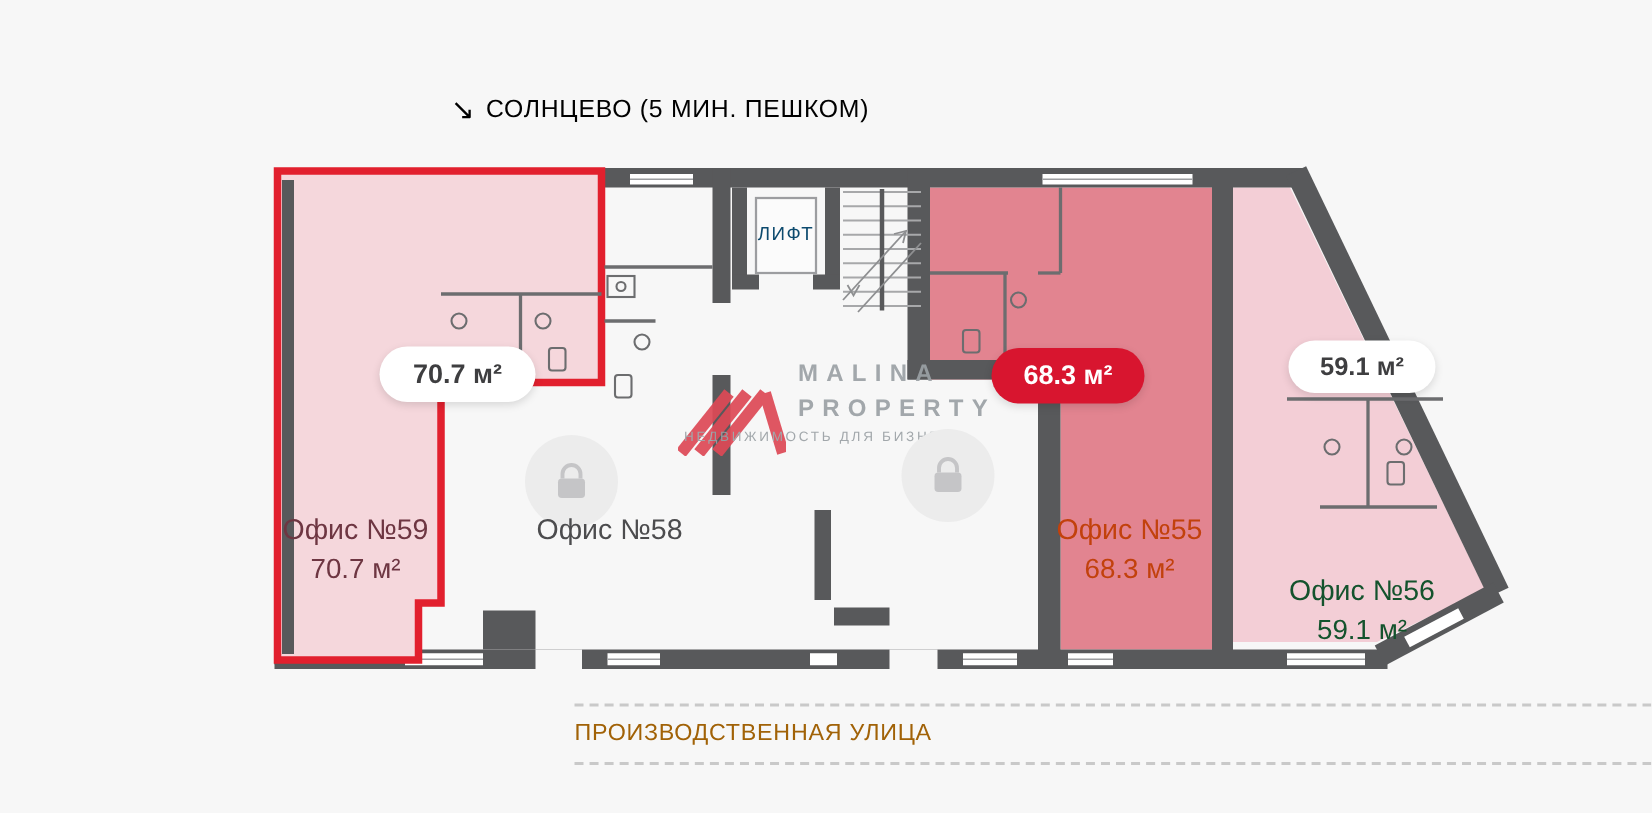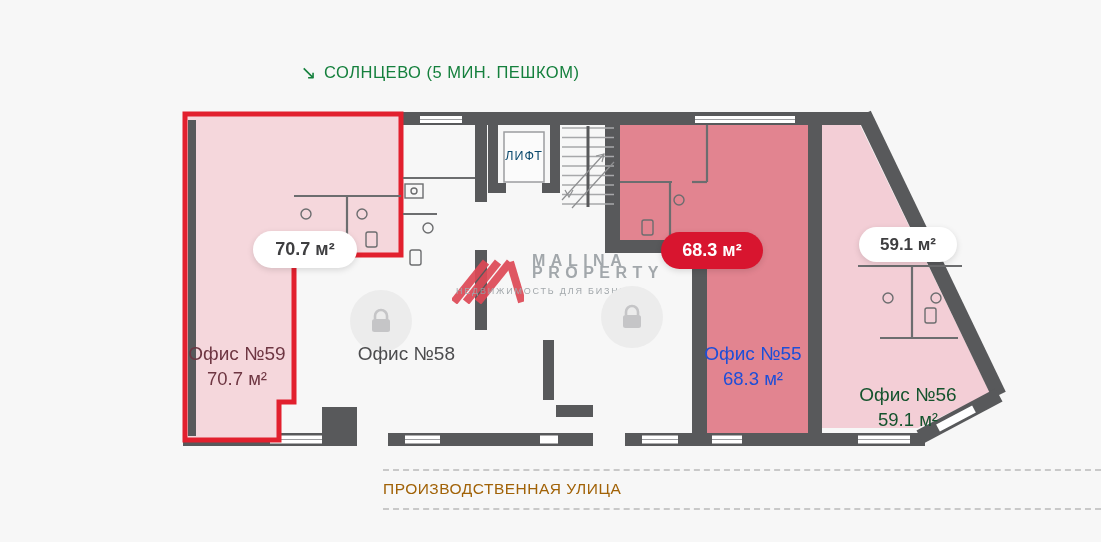--- a/index.html
+++ b/index.html
@@ -2,35 +2,35 @@
 <html><head>
 <meta charset="utf-8">
 <style>
   html,body{margin:0;padding:0;background:#f7f7f7;}
   .stage{position:relative;width:1101px;height:542px;overflow:hidden;background:#f7f7f7;
          font-family:"Liberation Sans",sans-serif;}
   svg.plan{position:absolute;left:0;top:0;}
 
   
   .direction-label{position:absolute;left:295px;top:61px;width:290px;text-align:center;
-       font-size:16.5px;letter-spacing:.5px;color:#15803d;white-space:nowrap;}
+       font-size:16.5px;letter-spacing:.5px;color:#000000;white-space:nowrap;}
   .direction-label .arr{font-size:19px;margin-right:7px;vertical-align:-1px;}
   .courtyard{position:absolute;left:704px;top:54px;height:36px;display:flex;align-items:center;}
   .courtyard svg{display:block;margin-right:10px;}
   .courtyard .txt{font-size:17px;letter-spacing:1px;color:#8b8c8d;}
 
   
   .unit-label{position:absolute;width:160px;text-align:center;transform:translateX(-50%);
        font-weight:400;line-height:25px;}
   .unit-label .l1{font-size:19px;}
   .unit-label .l2{font-size:18.5px;}
   .ul-59{left:237px;top:341px;color:#6e3642;}
   .ul-58{left:375px;top:341px;color:#4c4c4e;text-align:right;}
   .ul-57{left:617px;top:341px;color:#4c4c4e;}
-  .ul-55{left:753px;top:341px;color:#1d4ed8;}
+  .ul-55{left:753px;top:341px;color:#c2410c;}
   .ul-56{left:908px;top:382px;color:#14532d;}
 
   
   .badge{position:absolute;display:flex;align-items:center;justify-content:center;
        border-radius:20px;font-size:18px;font-weight:600;box-shadow:0 2px 6px rgba(0,0,0,.13);}
   .badge-white{background:#ffffff;color:#3e3e40;}
   .badge-red{background:#d8152f;color:#ffffff;font-weight:700;}
   .b-59{left:253px;top:231px;width:104px;height:37px;}
   .b-55{left:661px;top:232px;width:102px;height:37px;}
   .b-56{left:859px;top:227px;width:98px;height:35px;font-size:17px;}
@@ -43,21 +43,21 @@
 
   
   .lift-label{position:absolute;left:488px;top:149px;width:72px;text-align:center;
         font-size:12.5px;letter-spacing:1px;color:#0c4a6e;}
 
   
   .watermark{position:absolute;left:452px;top:240px;width:200px;opacity:.92;}
   .wm-mark{position:absolute;left:0;top:2px;}
   .wm-t1,.wm-t2{position:absolute;left:80px;color:#9ba1a5;font-weight:700;
         font-size:16px;letter-spacing:5.5px;white-space:nowrap;}
-  .wm-t1{top:12px;} .wm-t2{top:24px;}
+  .wm-t1{top:1px;} .wm-t2{top:24px;}
   .wm-tag{position:absolute;left:4px;top:46px;width:196px;color:#9ba1a5;
         font-size:9px;letter-spacing:1.8px;white-space:nowrap;}
 
   
   .street-line{position:absolute;left:383px;right:0;border-top:2px dashed #c9c9c9;}
   .sl-top{top:469px;} .sl-bottom{top:508px;}
   .street-name{position:absolute;left:383px;top:480px;width:432px;text-align:left;
         font-size:15.5px;letter-spacing:.5px;color:#a16207;}
 </style>
 </head>

